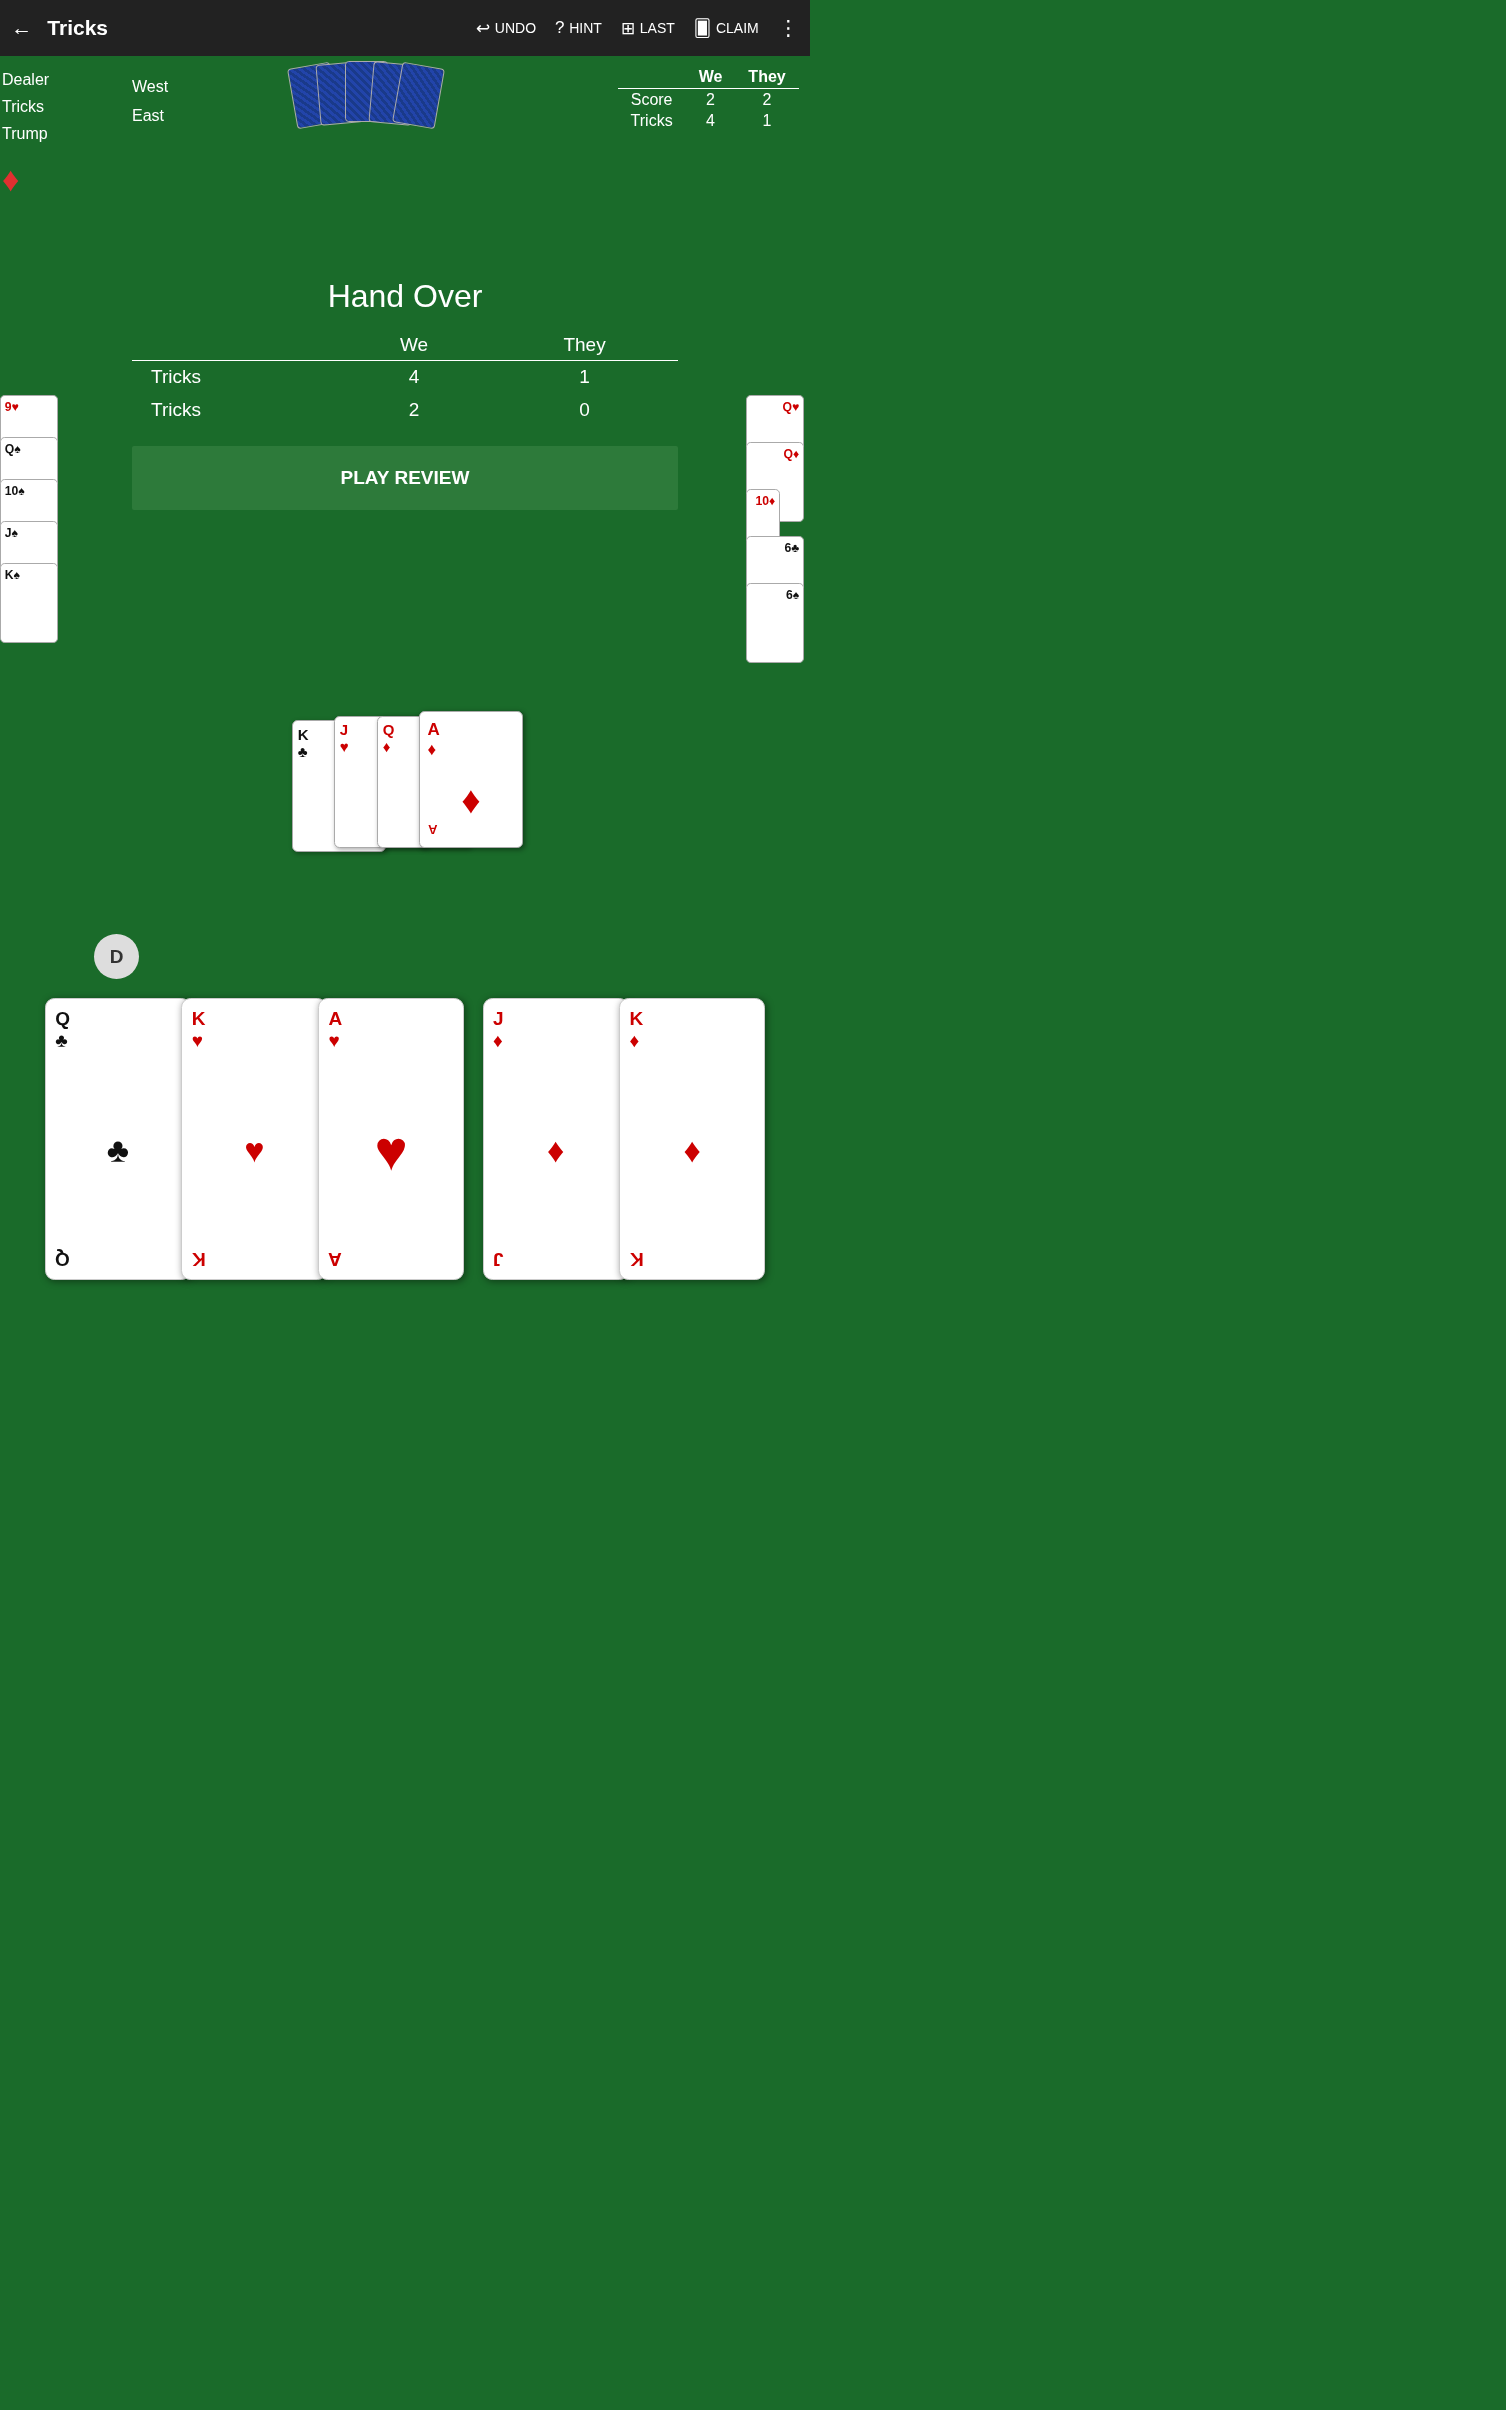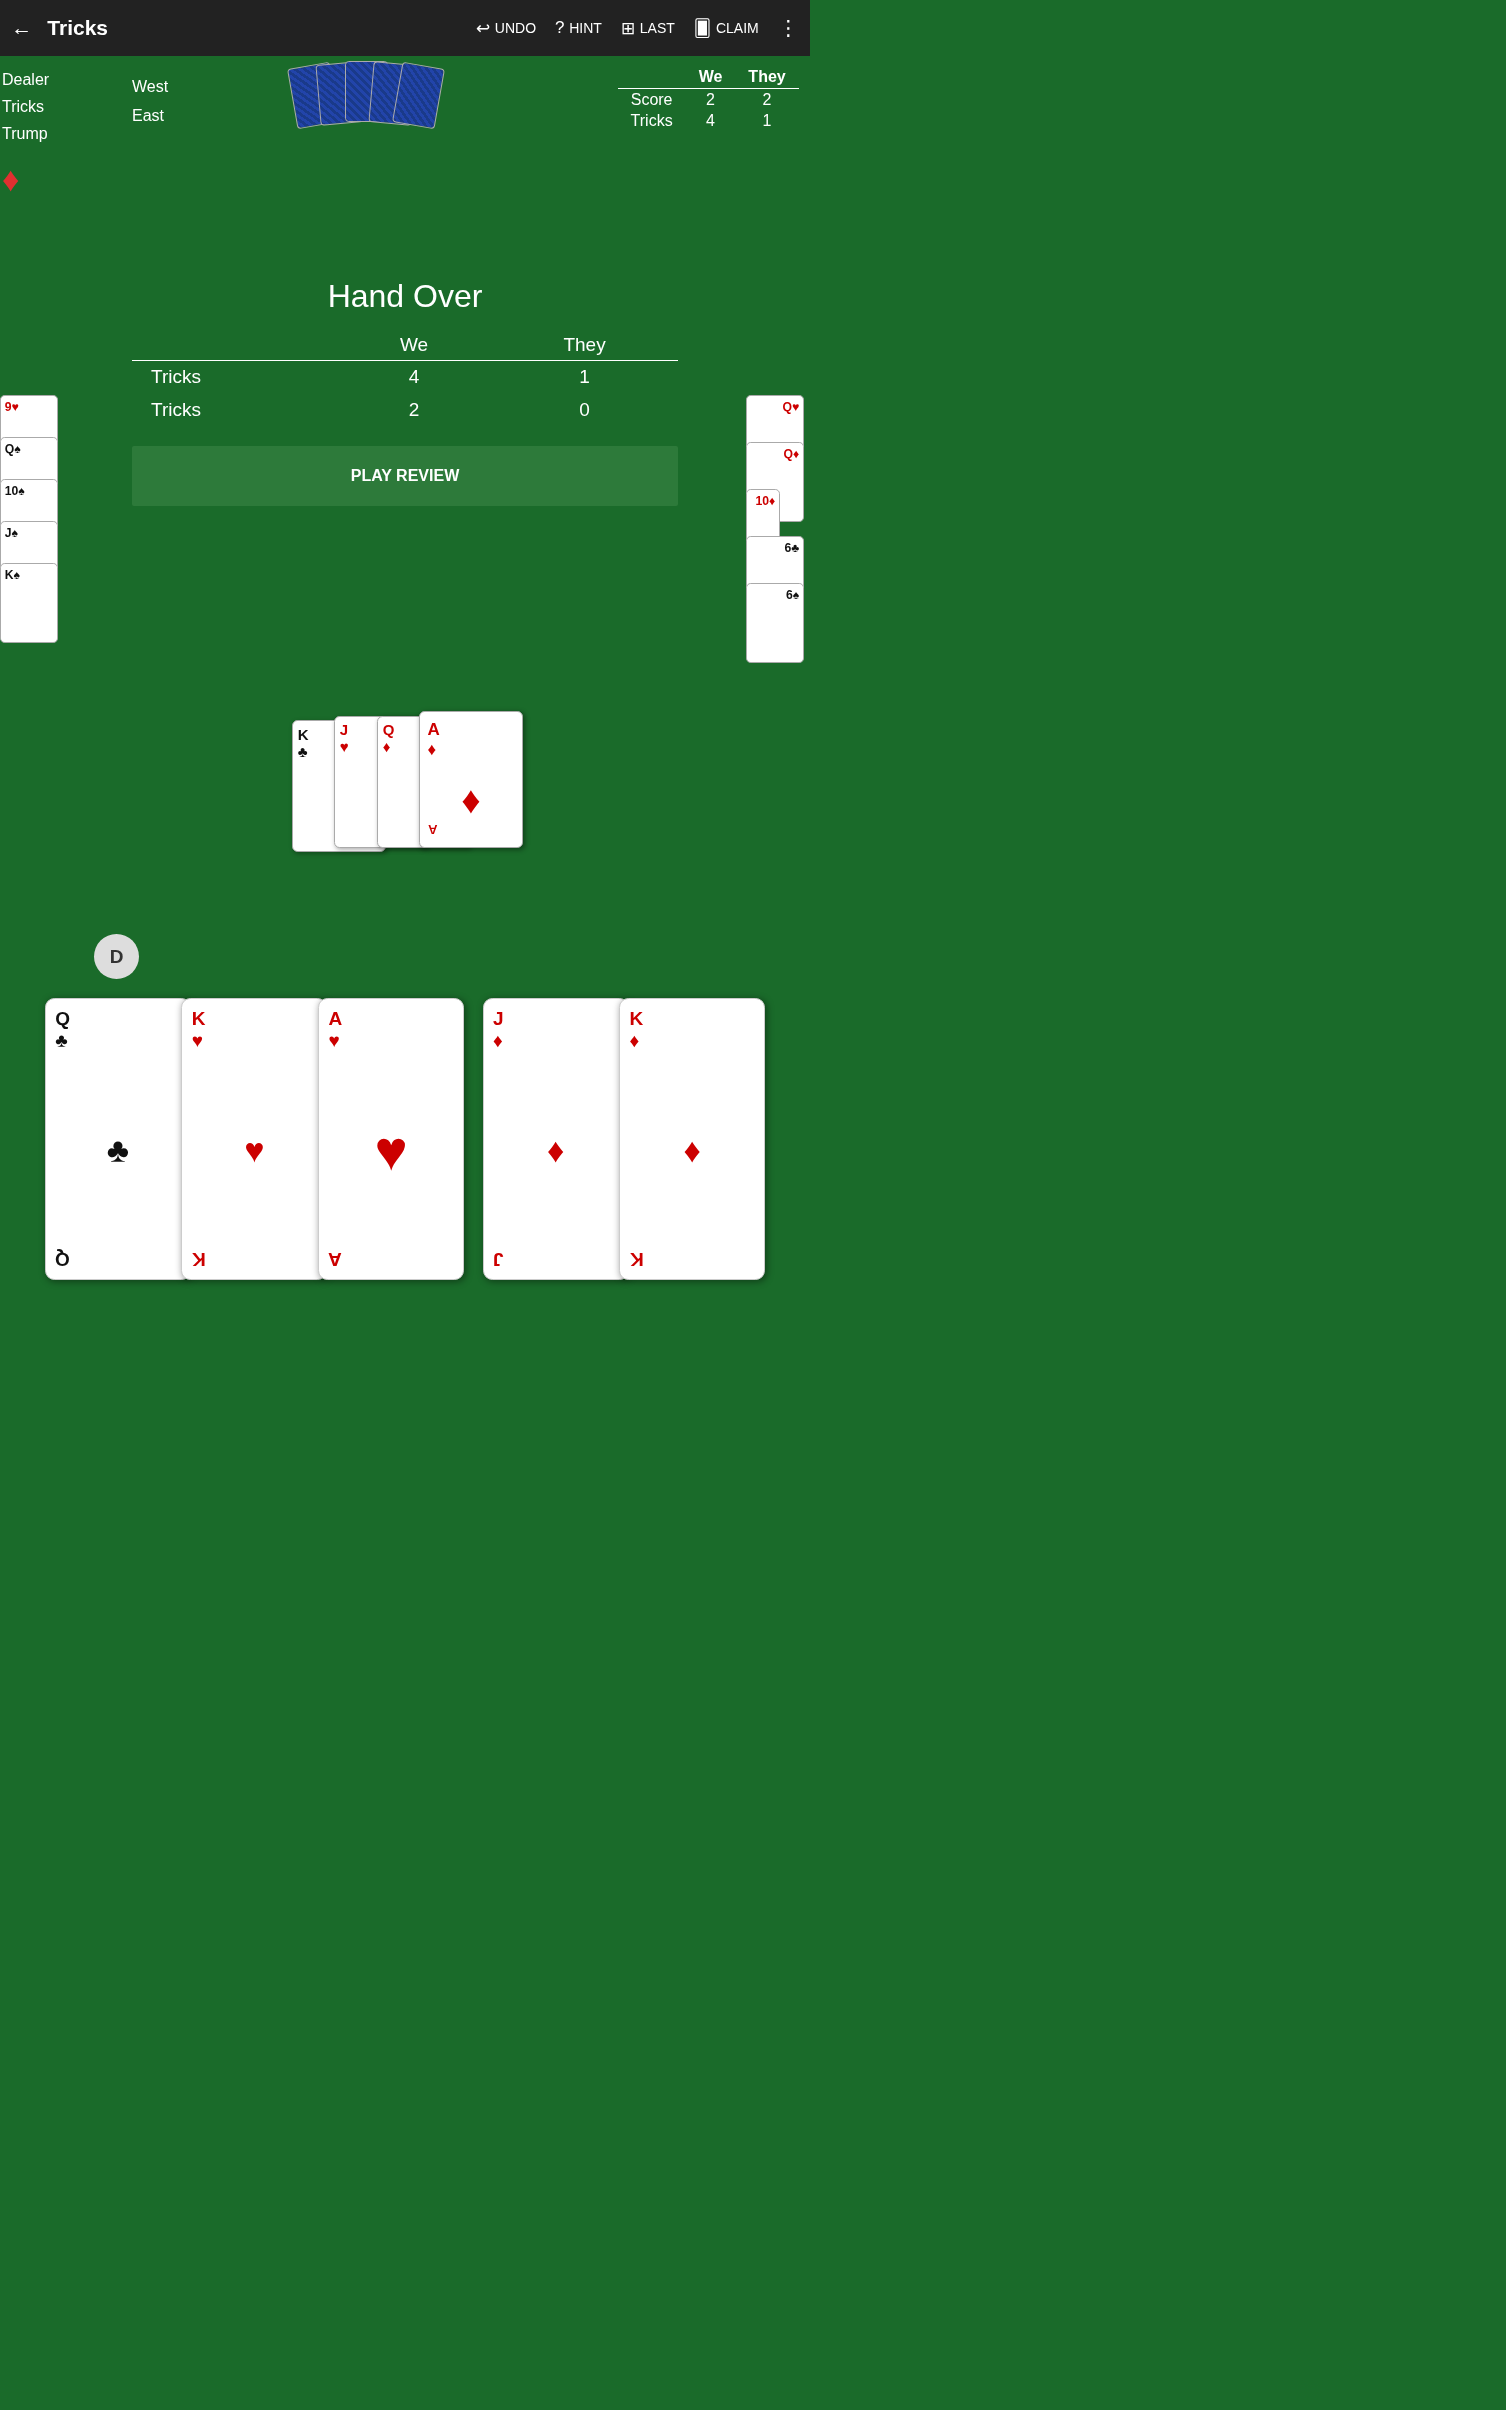--- a/index.html
+++ b/index.html
@@ -123,21 +123,21 @@
     .dialog-buttons {
       display: flex;
       gap: 7.5px;
       justify-content: center;
       margin-top: 9.4px;
     }
     .dialog-btn {
       background: #2d7a3a;
       color: white;
       border: none;
-      font-size: 16px;
+      font-size: 19px;
       font-weight: bold;
       padding: 21px 38px;
       cursor: pointer;
       flex: 1;
       border-radius: 1.9px;
     }
 
     
     .dealer-badge {
       position: absolute;

